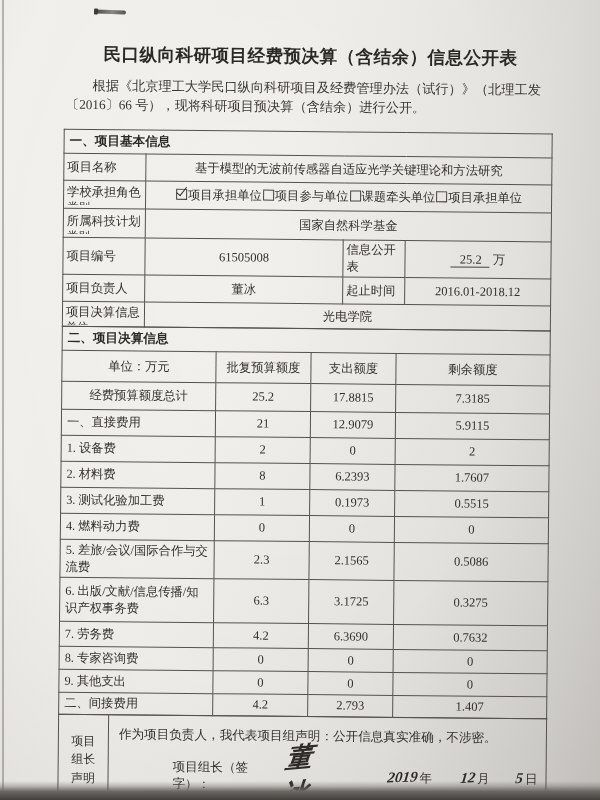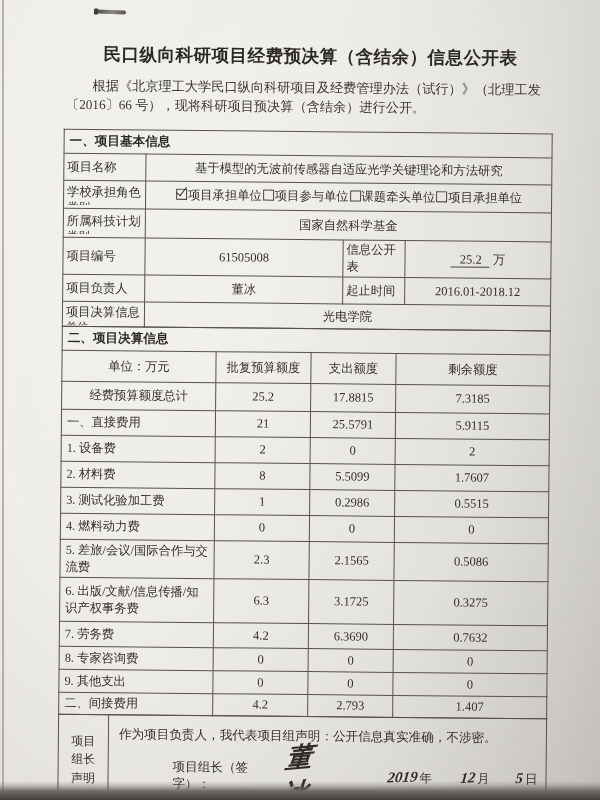--- a/index.html
+++ b/index.html
@@ -148,39 +148,39 @@
     </tr>
     <tr style="height:28px">
       <td>经费预算额度总计</td>
       <td class="num">25.2</td>
       <td class="num">17.8815</td>
       <td class="num">7.3185</td>
     </tr>
     <tr style="height:26px">
       <td class="leftlab">一、直接费用</td>
       <td class="num">21</td>
-      <td class="num">25.5791</td>
+      <td class="num">12.9079</td>
       <td class="num">5.9115</td>
     </tr>
     <tr style="height:26px">
       <td class="leftlab">1. 设备费</td>
       <td class="num">2</td>
       <td class="num">0</td>
       <td class="num">2</td>
     </tr>
     <tr style="height:26px">
       <td class="leftlab">2. 材料费</td>
       <td class="num">8</td>
-      <td class="num">5.5099</td>
+      <td class="num">6.2393</td>
       <td class="num">1.7607</td>
     </tr>
     <tr style="height:26px">
       <td class="leftlab">3. 测试化验加工费</td>
       <td class="num">1</td>
-      <td class="num">0.2986</td>
+      <td class="num">0.1973</td>
       <td class="num">0.5515</td>
     </tr>
     <tr style="height:26px">
       <td class="leftlab">4. 燃料动力费</td>
       <td class="num">0</td>
       <td class="num">0</td>
       <td class="num">0</td>
     </tr>
     <tr style="height:38px">
       <td class="leftlab">5. 差旅/会议/国际合作与交流费</td>

